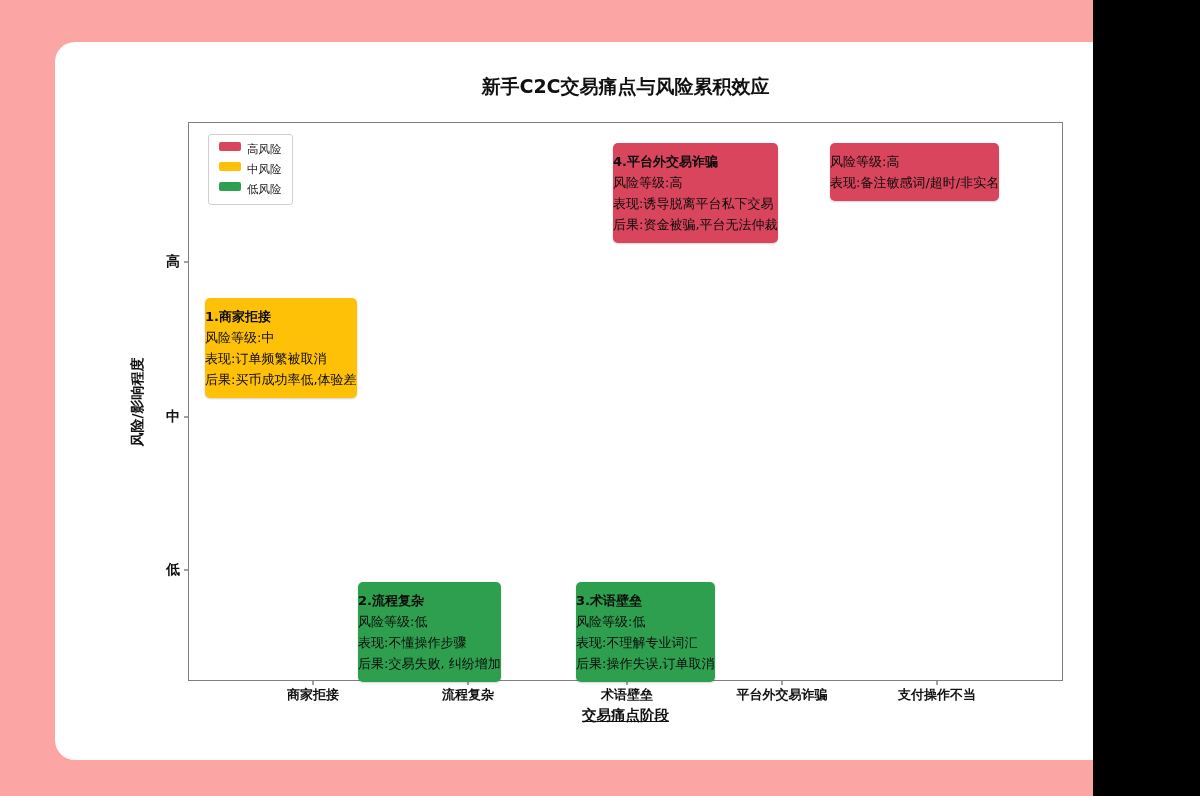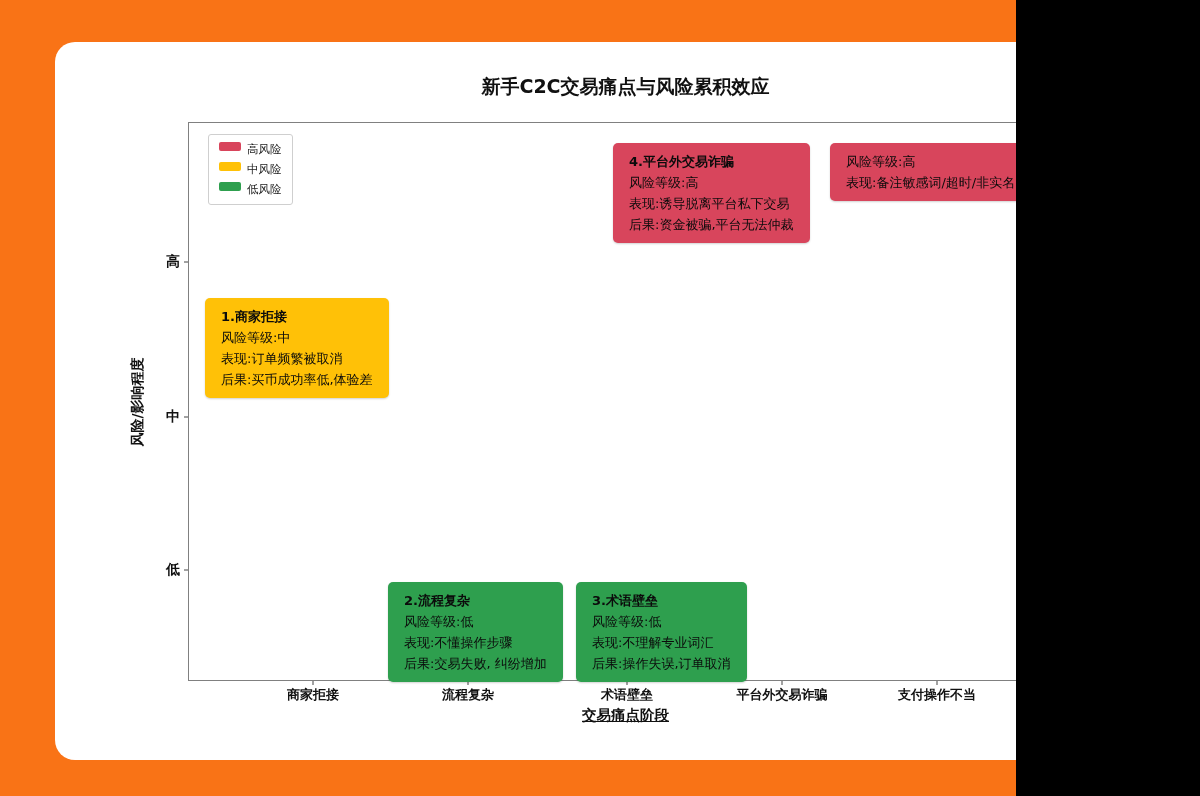--- a/index.html
+++ b/index.html
@@ -1,16 +1,16 @@
 <!DOCTYPE html>
 <html><head>
 <meta charset="utf-8">
 <style>
   html,body{margin:0;padding:0;background:#000;}
-  .stage{position:relative;width:1016px;height:796px;background:#f97316;overflow:hidden;
+  .stage{position:relative;width:1093px;height:796px;background:#fca5a5;overflow:hidden;
          font-family:"DejaVu Sans","Liberation Sans",sans-serif;}
   .card{position:absolute;left:55px;top:42px;width:1100px;height:718px;background:#fff;border-radius:20px;}
   .chart-title{position:absolute;left:188px;top:74px;width:875px;text-align:center;
                font-size:19px;font-weight:700;color:#111;}
   .plot{position:absolute;left:188px;top:122px;width:875px;height:559px;background:#fff;
         border:1px solid #808080;box-sizing:border-box;}
   .chart-svg{position:absolute;left:0;top:0;width:1200px;height:796px;}
   .xlabel{position:absolute;left:188px;top:706px;width:875px;text-align:center;
           font-size:14.5px;font-weight:700;color:#111;text-decoration:underline;}
   .ylabel{position:absolute;left:126px;top:122px;width:24px;height:559px;
@@ -19,21 +19,21 @@
   .legend{position:absolute;left:208px;top:134px;background:rgba(255,255,255,0.95);
           border:1px solid #cfcfcf;border-radius:3px;padding:7px 10px;display:flex;
           flex-direction:column;gap:5px;}
   .legend-item{display:flex;align-items:flex-start;gap:6px;}
   .legend-swatch{width:22px;height:9px;border-radius:2px;}
   .legend-label{font-size:11.5px;color:#222;}
   .xtick-label{position:absolute;transform:translateX(-50%);font-size:13px;font-weight:700;
                color:#111;white-space:nowrap;top:686px;}
   .ytick-label{position:absolute;transform:translate(-100%,-50%);font-size:14px;font-weight:700;
                color:#111;white-space:nowrap;}
-  .anno{position:absolute;border-radius:5px;padding:8px 16px;font-size:13px;line-height:1.62;
+  .anno{position:absolute;border-radius:5px;padding:8px 0;font-size:13px;line-height:1.62;
         color:#0b0b0b;white-space:nowrap;box-shadow:0 1px 2px rgba(0,0,0,0.18);}
   .anno .anno-title{font-weight:700;}
 </style>
 </head>
 <body>
 
 <div class="stage">
   <div class="card"></div>
 
   <svg class="chart-svg" id="chart-svg" viewBox="0 0 1200 796">
@@ -103,21 +103,21 @@
       <div class="ytick-label" style="left: 180px; top: 417px;">中</div>
       <div class="ytick-label" style="left: 180px; top: 262px;">高</div>
     </div>
   <div id="annotations">
       <div class="anno" style="left: 205px; top: 298px; background: rgb(255, 193, 7);">
         <div class="anno-title">1.商家拒接</div>
         <div>风险等级:中</div>
         <div>表现:订单频繁被取消</div>
         <div>后果:买币成功率低,体验差</div>
       </div>
-      <div class="anno" style="left: 358px; top: 582px; background: rgb(46, 159, 78); margin-left: 30px;">
+      <div class="anno" style="left: 358px; top: 582px; background: rgb(46, 159, 78);">
         <div class="anno-title">2.流程复杂</div>
         <div>风险等级:低</div>
         <div>表现:不懂操作步骤</div>
         <div>后果:交易失败, 纠纷增加</div>
       </div>
       <div class="anno" style="left: 576px; top: 582px; background: rgb(46, 159, 78);">
         <div class="anno-title">3.术语壁垒</div>
         <div>风险等级:低</div>
         <div>表现:不理解专业词汇</div>
         <div>后果:操作失误,订单取消</div>

